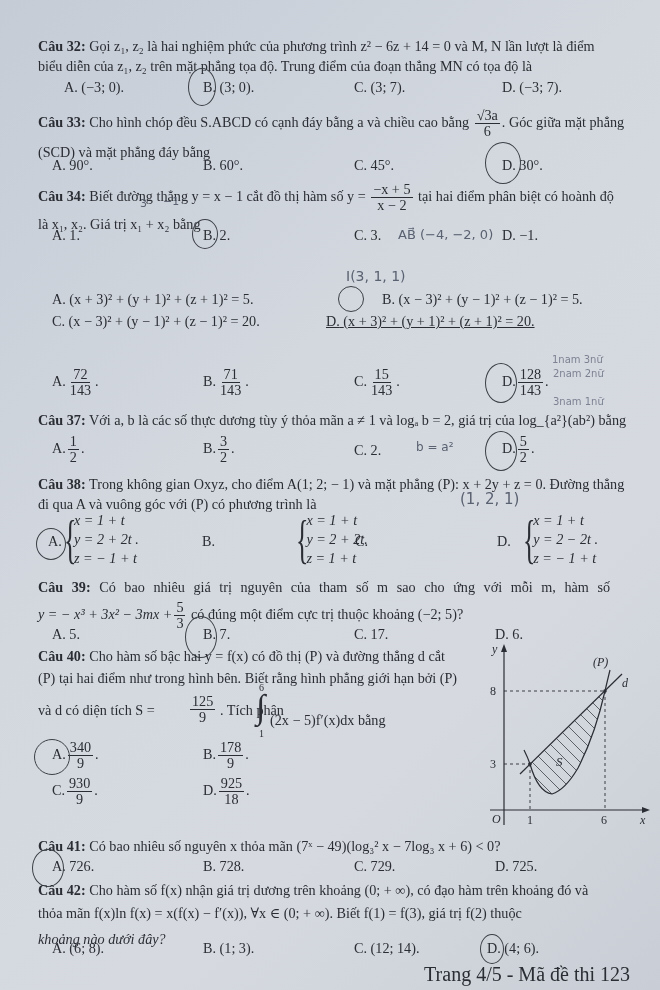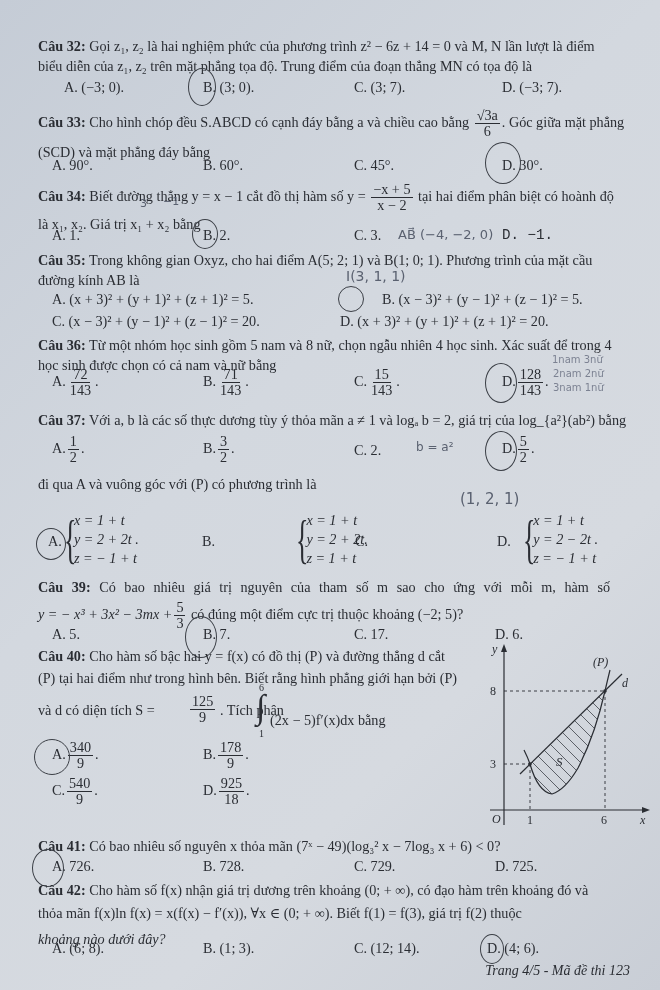--- a/index.html
+++ b/index.html
@@ -18,21 +18,21 @@
   i.m { font-style:italic; }
   .frac { display:inline-flex; flex-direction:column; align-items:center; vertical-align:middle; line-height:15px; margin:0 2px; }
   .frac .n { border-bottom:1px solid #2a2d33; padding:0 2px; }
   .frac .d { padding:0 2px; }
   .circle { position:absolute; border:1.6px solid #3b3f46; border-radius:50%; }
   .hand { position:absolute; font-family:"DejaVu Sans", sans-serif; color:#5a6170; font-size:13px; }
   .hand.light { color:#7c8292; font-size:10px; }
   .sys { display:inline-block; vertical-align:middle; position:relative; padding-left:10px; }
   .sys .brace { position:absolute; left:0; top:0; font-size:52px; line-height:58px; font-weight:100; transform:scaleX(0.5); transform-origin:left; color:#2a2d33;}
   .sys div { line-height:19px; font-style:italic; }
-  .footer { position:absolute; right:30px; top:963px; font-size:14px;font-style:italic; }
+  .footer { position:absolute; right:30px; top:963px; font-size:20px; }
   svg text { font-family:"Liberation Serif", serif; }
 </style>
 </head>
 <body>
 
 <div class="page">
 
   <div class="q" style="top:36px;">
     <div><b class="num">Câu 32:</b><span> Gọi z₁, z₂ là hai nghiệm phức của phương trình z² − 6z + 14 = 0 và M, N lần lượt là điểm</span></div>
     <div>biểu diễn của z₁, z₂ trên mặt phẳng tọa độ. Trung điểm của đoạn thẳng MN có tọa độ là</div>
@@ -66,47 +66,39 @@
           <span class="d">x − 2</span>
         </span><span> tại hai điểm phân biệt có hoành độ</span></div>
     <div style="margin-top:2px;">là x₁, x₂. Giá trị x₁ + x₂ bằng</div>
   </div>
   <span class="hand" style="left:140px;top:197px;font-size:11px;">3</span>
   <span class="hand" style="left:163px;top:195px;font-size:11px;">−1</span>
   <div class="row" style="top:227px;left:0;width:660px;">
     <span class="opt" style="left:52px;"><span>A.</span> <span>1.</span></span>
     <span class="opt" style="left:203px;"><span>B.</span> <span>2.</span></span>
     <span class="opt" style="left:354px;"><span>C.</span> <span>3.</span></span>
-    <span class="opt" style="left:502px;font-family:Liberation Mono, monospace;"><span>D.</span> <span>−1.</span></span>
+    <span class="opt" style="left:502px;"><span>D.</span> <span>−1.</span></span>
   </div>
   <span class="hand" style="left:398px;top:227px;">AB⃗ (−4, −2, 0)</span>
   <div class="circle" style="left:192px;top:219px;width:24px;height:28px;"></div>
 
-  <div class="q" style="top:250px;">
-    <div><b class="num">Câu 35:</b><span> Trong không gian Oxyz, cho hai điểm A(5; 2; 1) và B(1; 0; 1). Phương trình của mặt cầu</span></div>
-    <div>đường kính AB là</div>
-  </div>
   <span class="hand" style="left:346px;top:268px;font-size:14px;">I(3, 1, 1)</span>
   <div class="row" style="top:291px;left:0;width:660px;">
     <span class="opt" style="left:52px;"><span>A.</span> <span>(x + 3)² + (y + 1)² + (z + 1)² = 5.</span></span>
     <span class="opt" style="left:346px;margin-left:36px;"><span>B.</span> <span>(x − 3)² + (y − 1)² + (z − 1)² = 5.</span></span>
   </div>
   <div class="row" style="top:313px;left:0;width:660px;">
     <span class="opt" style="left:52px;"><span>C.</span> <span>(x − 3)² + (y − 1)² + (z − 1)² = 20.</span></span>
-    <span class="opt" style="left:340px;"><span>D.</span> <span>(x + 3)² + (y + 1)² + (z + 1)² = 20.</span></span>
+    <span class="opt" style="left:326px;text-decoration:underline;"><span>D.</span> <span>(x + 3)² + (y + 1)² + (z + 1)² = 20.</span></span>
   </div>
   <div class="circle" style="left:338px;top:286px;width:24px;height:24px;"></div>
 
-  <div class="q" style="top:335px;">
-    <div><b class="num">Câu 36:</b><span> Từ một nhóm học sinh gồm 5 nam và 8 nữ, chọn ngẫu nhiên 4 học sinh. Xác suất để trong 4</span></div>
-    <div>học sinh được chọn có cả nam và nữ bằng</div>
-  </div>
   <span class="hand light" style="left:552px;top:354px;">1nam 3nữ</span>
   <span class="hand light" style="left:553px;top:368px;">2nam 2nữ</span>
-  <span class="hand light" style="left:553px;top:382px;text-align:right;">3nam 1nữ</span>
+  <span class="hand light" style="left:553px;top:396px;text-align:right;">3nam 1nữ</span>
   <div class="row" style="top:367px;left:0;width:660px;">
     <span class="opt" style="left:52px;"><span>A.</span><span class="frac">
           <span class="n">72</span>
           <span class="d">143</span>
         </span>.</span>
     <span class="opt" style="left:203px;"><span>B.</span><span class="frac">
           <span class="n">71</span>
           <span class="d">143</span>
         </span>.</span>
     <span class="opt" style="left:354px;"><span>C.</span><span class="frac">
@@ -135,20 +127,21 @@
     <span class="opt" style="left:354px;top:8px;"><span>C.</span> <span>2.</span></span>
     <span class="opt" style="left:502px;"><span>D.</span><span class="frac">
           <span class="n">5</span>
           <span class="d">2</span>
         </span>.</span>
   </div>
   <span class="hand" style="left:416px;top:440px;font-size:12px;">b = a²</span>
   <div class="circle" style="left:485px;top:431px;width:30px;height:38px;"></div>
 
   <div class="q" style="top:474px;">
+    <div><b class="num">Câu 38:</b><span> Trong không gian Oxyz, cho điểm A(1; 2; − 1) và mặt phẳng (P): x + 2y + z = 0. Đường thẳng</span></div>
     <div>đi qua A và vuông góc với (P) có phương trình là</div>
   </div>
   <span class="hand" style="left:460px;top:490px;font-size:15px;">(1, 2, 1)</span>
   <div class="row" style="top:511px;left:0;width:660px;">
     <span class="opt" style="left:48px;top:22px;">A.</span>
     <span class="opt sys" style="left:64px;"><span class="brace">{</span><div>x = 1 + t</div><div>y = 2 + 2t  .</div><div>z = − 1 + t</div></span>
     <span class="opt" style="left:202px;top:22px;">B.</span>
     <span class="opt sys" style="left:218px;"><span class="brace">{</span><div>x = 1 + t</div><div>y = 2 + 2t.</div><div>z = 1 + t</div></span>
     <span class="opt" style="left:355px;top:22px;">C.</span>
     <span class="opt sys" style="left:370px;"><span class="brace">{</span><div>x = 1 + t</div><div>y = 2 − 2t  .</div><div>z = − 1 + t</div></span>
@@ -193,21 +186,21 @@
           <span class="n">340</span>
           <span class="d">9</span>
         </span>.</span>
     <span class="opt" style="left:203px;"><span>B.</span><span class="frac">
           <span class="n">178</span>
           <span class="d">9</span>
         </span>.</span>
   </div>
   <div class="row" style="top:776px;left:0;width:460px;">
     <span class="opt" style="left:52px;"><span>C.</span><span class="frac">
-          <span class="n">540</span>
+          <span class="n">930</span>
           <span class="d">9</span>
         </span>.</span>
     <span class="opt" style="left:203px;"><span>D.</span><span class="frac">
           <span class="n">925</span>
           <span class="d">18</span>
         </span>.</span>
   </div>
   <div class="circle" style="left:34px;top:739px;width:34px;height:34px;"></div>
 
   <svg style="position:absolute;left:470px;top:640px;" width="190" height="190" viewBox="0 0 190 190">

